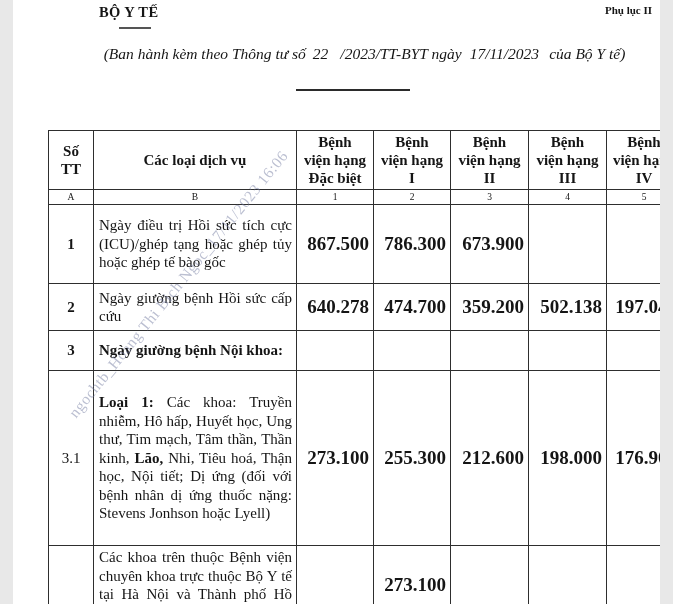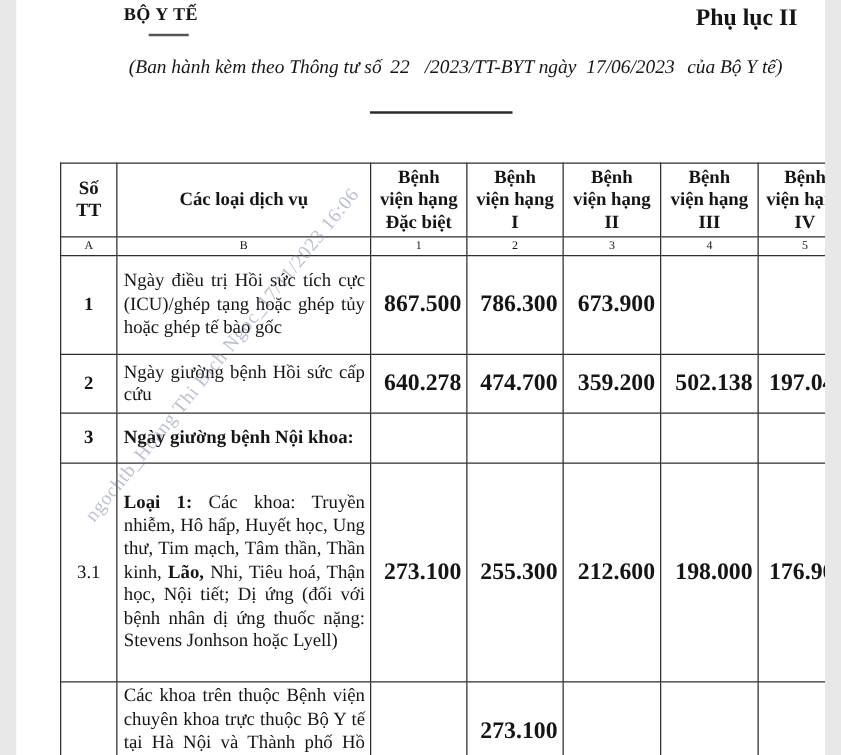--- a/index.html
+++ b/index.html
@@ -16,22 +16,22 @@
   
   .org {
     position:absolute; left:86px; top:4px;
     font-weight:bold; font-size:14.5px; letter-spacing:0.4px;
   }
   .org-underline {
     position:absolute; left:106px; top:27px;
     width:32px; height:2px; background:#555;
   }
   .appendix {
-    position:absolute; right:22px; top:4px;
-    font-weight:bold; font-size:19px;margin-left:17px;
+    position:absolute; right:8px; top:4px;
+    font-weight:bold; font-size:11px;margin-left:17px;
   }
 
   
   .doc-head {
     position:absolute; left:35px; top:40px; width:633px;
     text-align:center;
   }
   .doc-title {
     font-weight:bold; font-size:16.5px; letter-spacing:0.3px;
   }
@@ -103,21 +103,21 @@
 </head>
 <body>
 
 <div class="page">
 
   <div class="org">BỘ Y TẾ</div>
   <div class="org-underline"></div>
   <div class="appendix">Phụ lục II</div>
 
   <div class="doc-head">
-    <div class="doc-subtitle"><span>(Ban hành kèm theo Thông tư số</span><span class="ins-number">22</span><span>/2023/TT-BYT  ngày</span><span class="ins-date">17/06/2023</span><span>của Bộ Y tế)</span></div>
+    <div class="doc-subtitle"><span>(Ban hành kèm theo Thông tư số</span><span class="ins-number">22</span><span>/2023/TT-BYT  ngày</span><span class="ins-date">17/11/2023</span><span>của Bộ Y tế)</span></div>
   </div>
   <div class="subtitle-underline"></div>
 
   <div class="watermark">ngochtb_Hoang Thi Bich Ngoc_17/11/2023 16:06</div>
 
   <table class="price-table">
     <colgroup>
       <col class="c-stt">
         <col class="c-service">
       <col class="c-p1">

